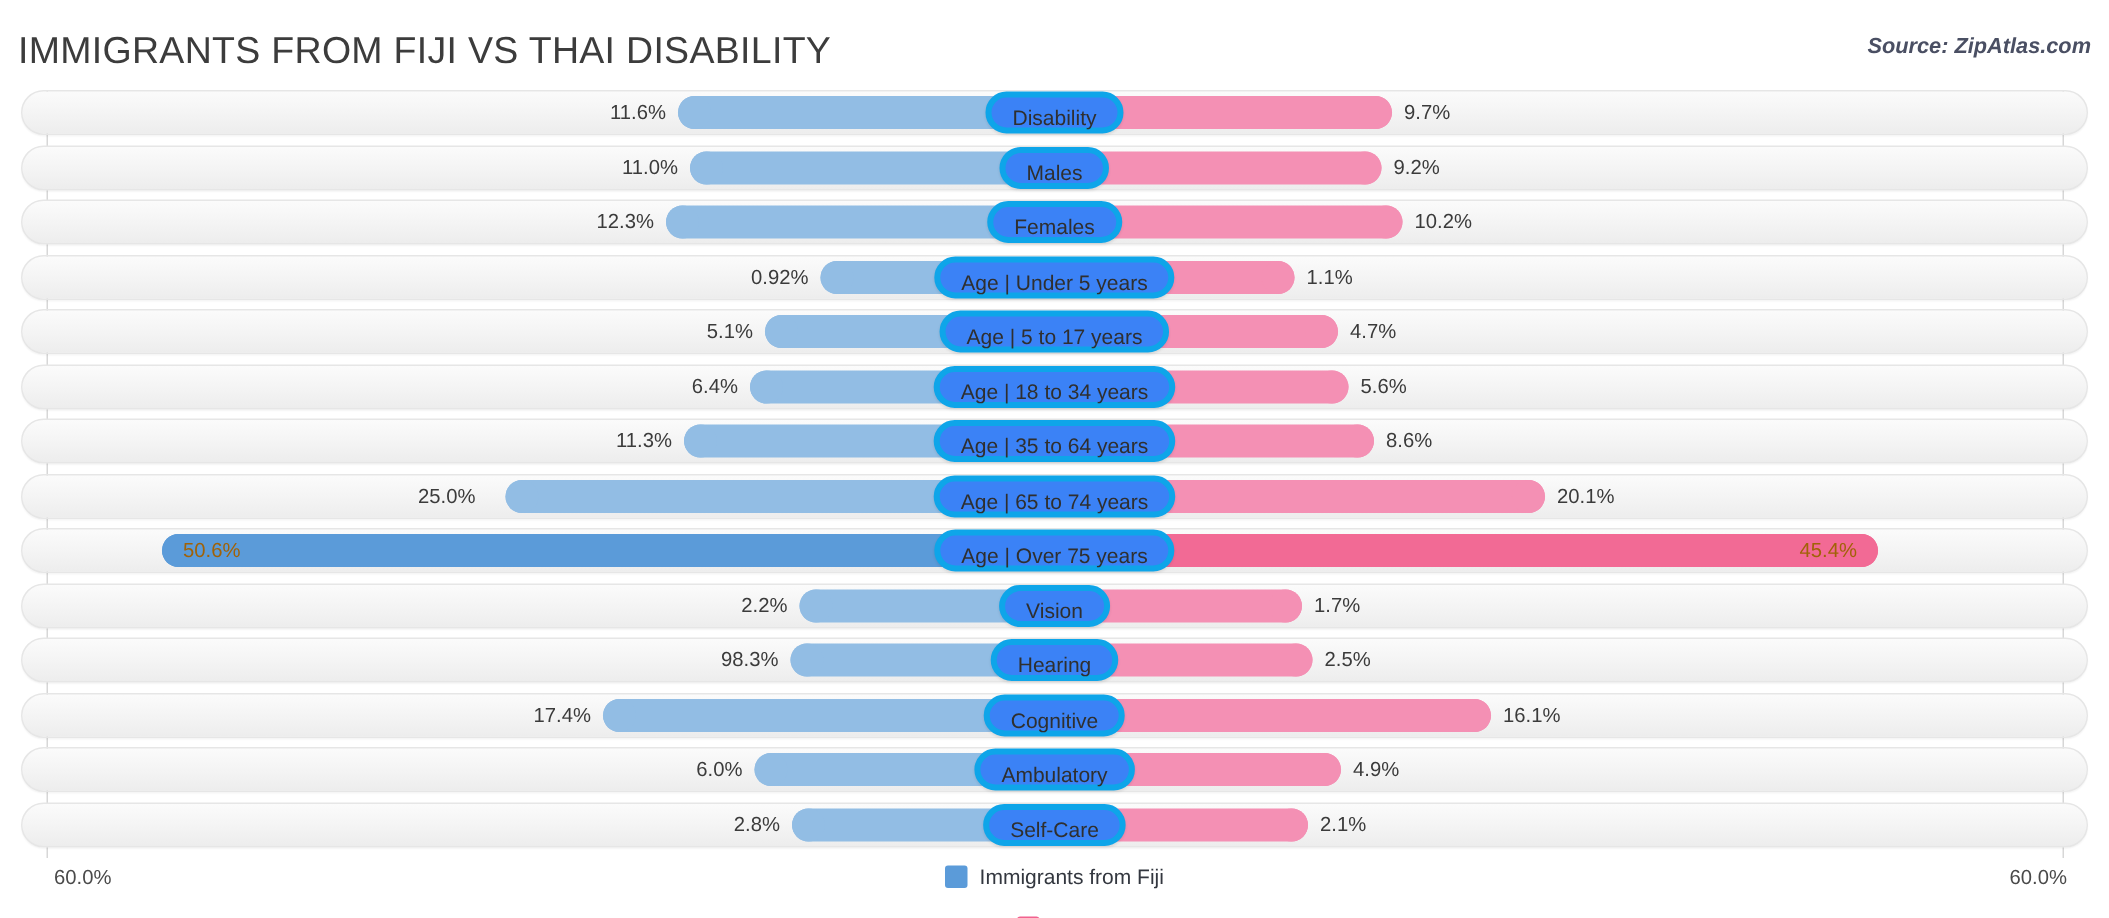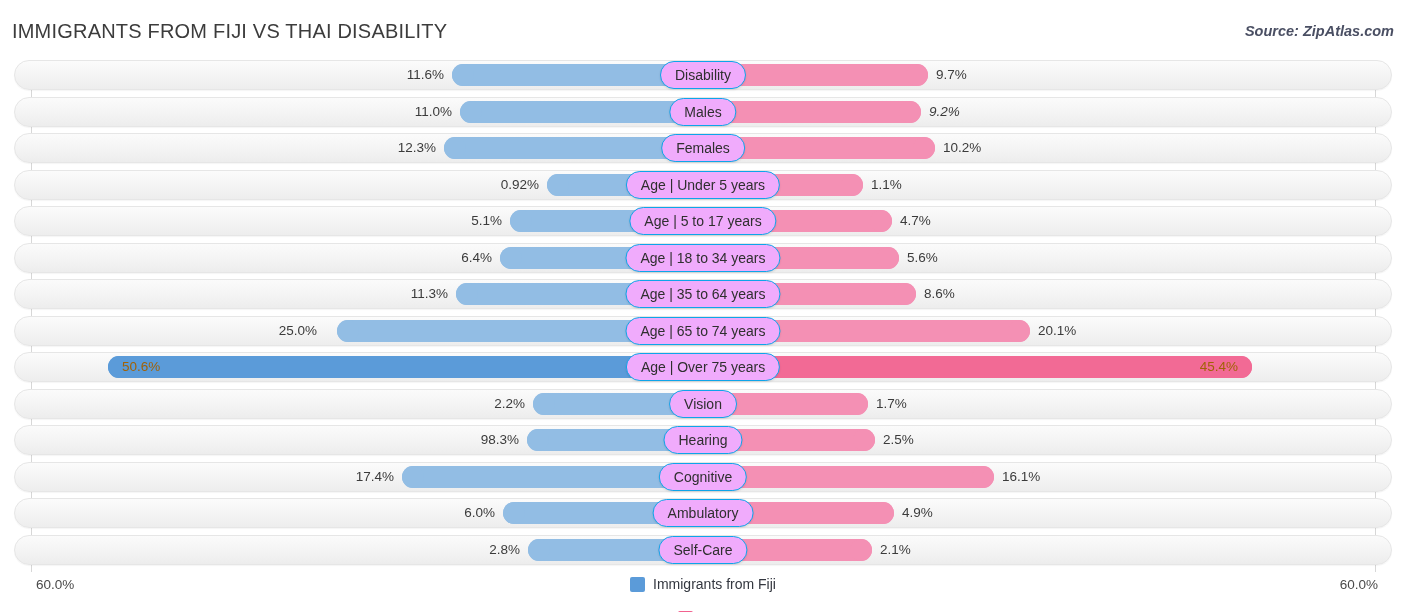--- a/index.html
+++ b/index.html
@@ -19,21 +19,21 @@
 
   
   .header {
     position: absolute;
     left: 0; top: 0;
     width: 1406px; height: 56px;
   }
   .chart-title {
     position: absolute;
     left: 12px; top: 20px;
-    font-size: 20px;
+    font-size: 25px;
     letter-spacing: 0.2px;
     color: #3c3c3c;
     font-weight: 400;
     white-space: nowrap;
   }
   .source-note {
     position: absolute;
     right: 12px; top: 23px;
     font-size: 14.5px;
     font-style: italic;
@@ -137,22 +137,22 @@
 
   .center-label {
     position: absolute;
     left: 50%;
     top: 1px;
     transform: translateX(-50%);
     height: 28px;
     line-height: 27px;
     padding: 0 14px;
     border-radius: 14px;
-    background: #f0abfc;
-    border: 1px solid #0ea5e9;
+    background: #3b82f6;
+    border: 4px solid #0ea5e9;
     box-shadow: 0 1px 2px rgba(0,0,0,0.10);
     font-size: 14px;
     color: #2f2f2f;
     white-space: nowrap;
     z-index: 5;
   }
 
   
   .footer {
     position: absolute;
@@ -214,21 +214,21 @@
           <div class="bar right" style="left: 703px; width: 225px;"></div>
           <div class="val left" style="left: 360px; width: 84px;">11.6%</div>
           <div class="val right" style="left: 936px; width: 84px;">9.7%</div>
           <div class="center-label">Disability</div>
         </div>
         <div class="row">
           <div class="track"></div>
           <div class="bar left" style="left: 460px; width: 243px;"></div>
           <div class="bar right" style="left: 703px; width: 218px;"></div>
           <div class="val left" style="left: 368px; width: 84px;">11.0%</div>
-          <div class="val right" style="left: 929px; width: 84px; font-style: italic;">9.2%</div>
+          <div class="val right" style="left: 929px; width: 84px;">9.2%</div>
           <div class="center-label">Males</div>
         </div>
         <div class="row">
           <div class="track"></div>
           <div class="bar left" style="left: 444px; width: 259px;"></div>
           <div class="bar right" style="left: 703px; width: 232px;"></div>
           <div class="val left" style="left: 352px; width: 84px;">12.3%</div>
           <div class="val right" style="left: 943px; width: 84px;">10.2%</div>
           <div class="center-label">Females</div>
         </div>

